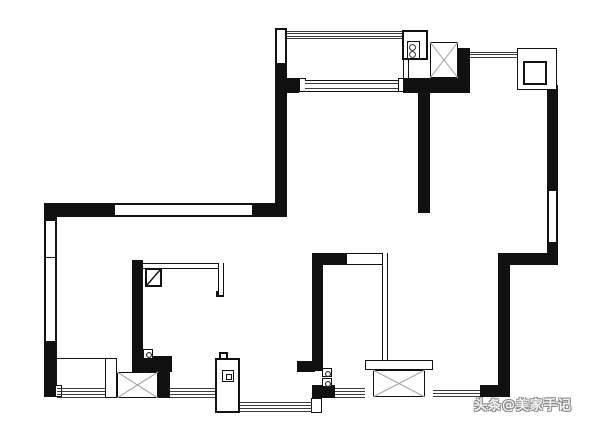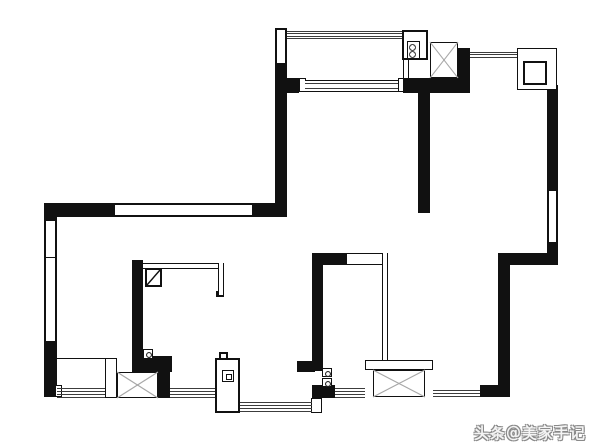--- a/index.html
+++ b/index.html
@@ -28,21 +28,21 @@
     linear-gradient(to bottom,
       var(--wall,#111) 0 1px, #fff 1px 3px,
       var(--railing,#555) 3px 4px, #fff 4px 8px,
       var(--railing,#555) 8px 9px, #fff 9px 11px,
       var(--wall,#111) 11px 12px);}
   .dot{position:absolute;border:1px solid var(--wall,#111);border-radius:50%;background:#fff;}
   .isq{position:absolute;border:1px solid var(--wall,#111);background:#fff;}
   svg.overlay{position:absolute;left:0;top:0;pointer-events:none;}
   svg.overlay line.hatch{stroke:var(--hatch,#a8a8a8);stroke-width:1.2;}
   svg.overlay line.leaf{stroke:var(--wall,#111);stroke-width:1.4;}
-  .watermark{position:absolute;left:474px;top:424px;font-weight:bold;font-size:15px;letter-spacing:1px;white-space:nowrap;
+  .watermark{position:absolute;left:474px;top:396px;font-weight:bold;font-size:13px;letter-spacing:1px;white-space:nowrap;
     color:var(--watermark-fill,#f4f4f4);
     text-shadow:-1px -1px 0 var(--watermark-outline,#8a8a8a),
                  1px -1px 0 var(--watermark-outline,#8a8a8a),
                 -1px  1px 0 var(--watermark-outline,#8a8a8a),
                  1px  1px 0 var(--watermark-outline,#8a8a8a);}
 </style>
 </head>
 <body>
 
 <div class="canvas">

